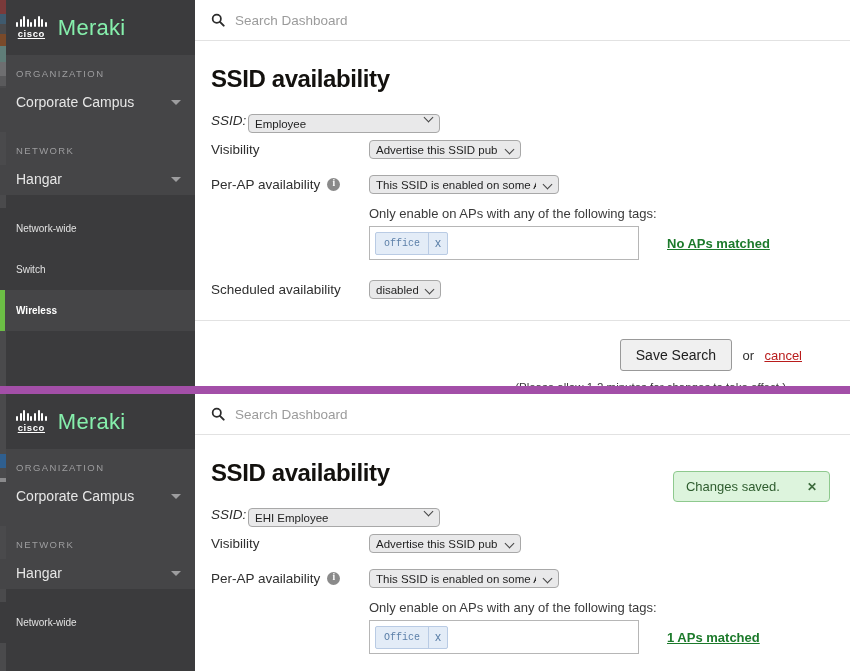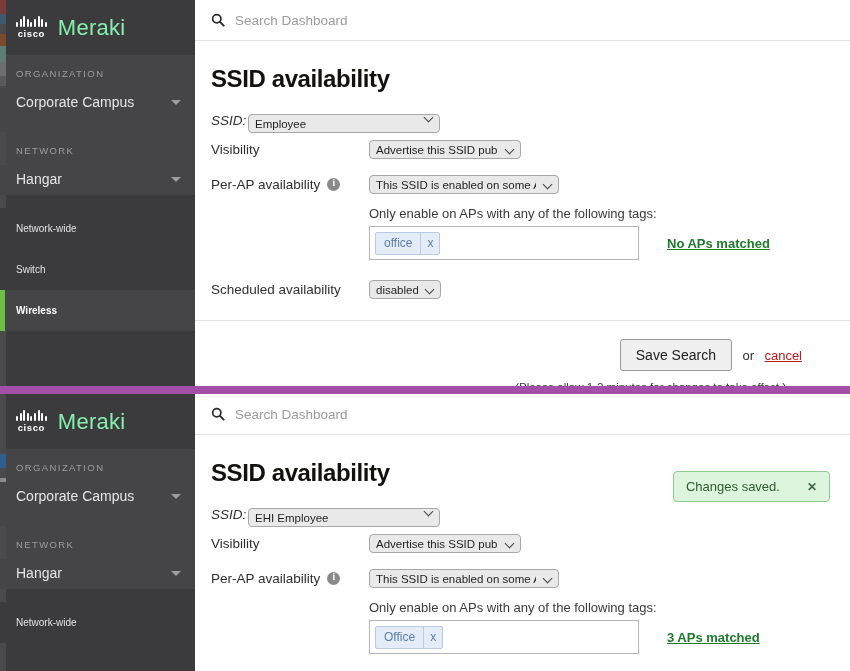--- a/index.html
+++ b/index.html
@@ -32,21 +32,21 @@
 
   .brand {
     height: 55px; display: flex; align-items: center; padding-left: 16px;
     background: #3b3b3d;
   }
   .cisco-logo { display: flex; flex-direction: column; align-items: center; margin-right: 11px; }
   .cisco-bars { display: flex; align-items: flex-end; height: 11px; gap: 1.6px; }
   .cisco-bars span { display:block; width: 2px; background: #fff; border-radius: 1px; }
   .cisco-word {
     color:#fff; font-size: 9.5px; font-weight: 700; letter-spacing: .6px;
-    margin-top: 1px; font-family: "Liberation Sans", sans-serif;
+    margin-top: 1px; font-family: "Liberation Sans", sans-serif; text-decoration: underline;
   }
   .brand-name {
     color: #86efac; font-size: 22px; font-weight: 300; letter-spacing: .3px;
   }
 
   .sb-section-label {
     color: #9d9d9f; font-size: 9.5px; letter-spacing: 1.4px;
     padding: 13px 0 9px 16px; text-transform: uppercase;
     background: #454547;
   }
@@ -126,22 +126,22 @@
   .tags-row { display:flex; align-items:center; }
   .tags-input {
     width: 270px; height: 34px; border: 1px solid #b6b6b6; background:#fff;
     display:flex; align-items:center; padding: 0 5px;
   }
   .tag {
     display:flex; align-items:stretch; border:1px solid #b9cbe4;
     background:#e3ecf7; border-radius:2px; height: 23px;
   }
   .tag-text {
-    font-size: 12px; color: #5b7fa8; padding: 0 8px;
-    display:flex; align-items:center;
+    font-size: 10px; color: #5b7fa8; padding: 0 8px;
+    display:flex; align-items:center;font-family:Liberation Mono, monospace;
   }
   .tag-x {
     font-size: 12px; color: #5b7fa8; padding: 0 6px;
     display:flex; align-items:center; border-left: 1px solid #b9cbe4;
   }
   .match-note {
     margin-left: 28px; font-size: 13px; font-weight: 700;
     color: #1c7a2b; text-decoration: underline;
   }
 
@@ -407,21 +407,21 @@
 
         <div class="tags-block">
           <div class="tags-hint">Only enable on APs with any of the following tags:</div>
           <div class="tags-row">
             <div class="tags-input">
               <span class="tag">
                 <span class="tag-text">Office</span>
                 <span class="tag-x">x</span>
               </span>
             </div>
-            <span class="match-note">3 APs matched</span>
+            <span class="match-note">1 APs matched</span>
           </div>
         </div>
 
         <div class="form-row row-sched">
           
           
         </div>
       </div>
     </div>
   </div>

